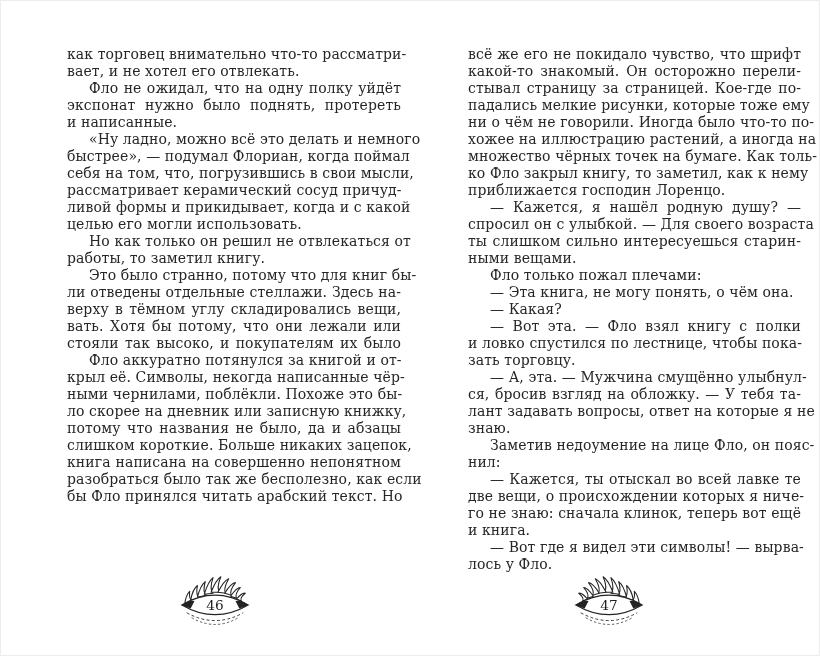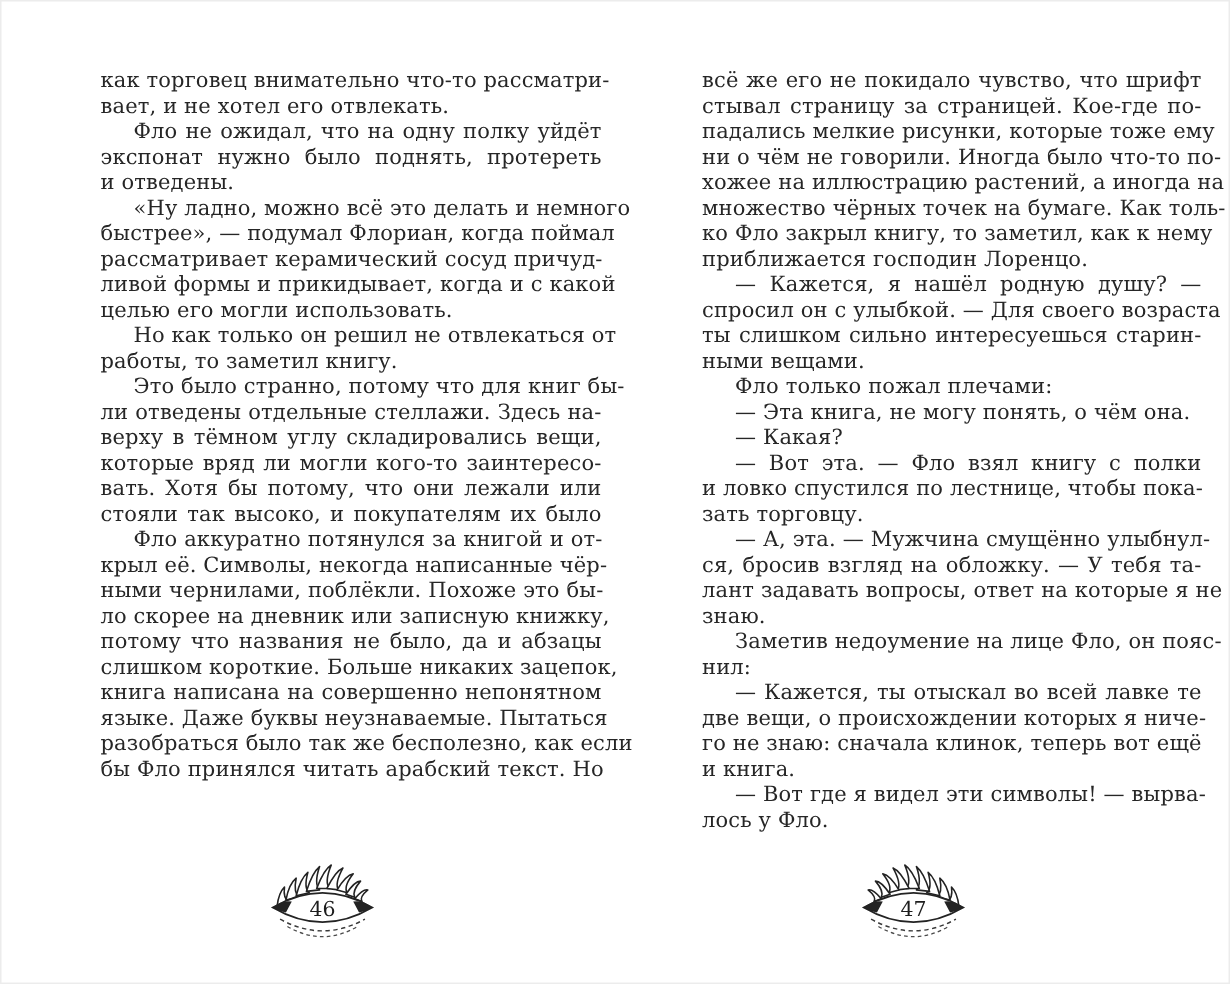--- a/index.html
+++ b/index.html
@@ -51,48 +51,48 @@
 </head>
 <body>
 
 <div class="spread">
 
   <div class="text-block left">
       <div class="line">как торговец внимательно что-то рассматри-</div>
       <div class="line last">вает, и не хотел его отвлекать.</div>
       <div class="line indent">Фло не ожидал, что на одну полку уйдёт</div>
       <div class="line">экспонат нужно было поднять, протереть</div>
-      <div class="line last">и отведены.</div>
+      <div class="line last">и написанные.</div>
       <div class="line indent">«Ну ладно, можно всё это делать и немного</div>
       <div class="line">быстрее», — подумал Флориан, когда поймал</div>
+      <div class="line">себя на том, что, погрузившись в свои мысли,</div>
       <div class="line">рассматривает керамический сосуд причуд-</div>
       <div class="line">ливой формы и прикидывает, когда и с какой</div>
       <div class="line last">целью его могли использовать.</div>
       <div class="line indent">Но как только он решил не отвлекаться от</div>
       <div class="line last">работы, то заметил книгу.</div>
       <div class="line indent">Это было странно, потому что для книг бы-</div>
       <div class="line">ли отведены отдельные стеллажи. Здесь на-</div>
       <div class="line">верху в тёмном углу складировались вещи,</div>
-      <div class="line">которые вряд ли могли кого-то заинтересо-</div>
       <div class="line">вать. Хотя бы потому, что они лежали или</div>
       <div class="line">стояли так высоко, и покупателям их было</div>
       <div class="line indent">Фло аккуратно потянулся за книгой и от-</div>
       <div class="line">крыл её. Символы, некогда написанные чёр-</div>
       <div class="line">ными чернилами, поблёкли. Похоже это бы-</div>
       <div class="line">ло скорее на дневник или записную книжку,</div>
       <div class="line">потому что названия не было, да и абзацы</div>
       <div class="line">слишком короткие. Больше никаких зацепок,</div>
       <div class="line">книга написана на совершенно непонятном</div>
-      <div class="line">языке. Даже буквы неузнаваемые. Пытаться</div>
       <div class="line">разобраться было так же бесполезно, как если</div>
       <div class="line last">бы Фло принялся читать арабский текст. Но</div>
     </div>
 
   <div class="text-block right">
       <div class="line">всё же его не покидало чувство, что шрифт</div>
+      <div class="line">какой-то знакомый. Он осторожно перели-</div>
       <div class="line">стывал страницу за страницей. Кое-где по-</div>
       <div class="line">падались мелкие рисунки, которые тоже ему</div>
       <div class="line">ни о чём не говорили. Иногда было что-то по-</div>
       <div class="line">хожее на иллюстрацию растений, а иногда на</div>
       <div class="line">множество чёрных точек на бумаге. Как толь-</div>
       <div class="line">ко Фло закрыл книгу, то заметил, как к нему</div>
       <div class="line last">приближается господин Лоренцо.</div>
       <div class="line indent">— Кажется, я нашёл родную душу? —</div>
       <div class="line">спросил он с улыбкой. — Для своего возраста</div>
       <div class="line">ты слишком сильно интересуешься старин-</div>

